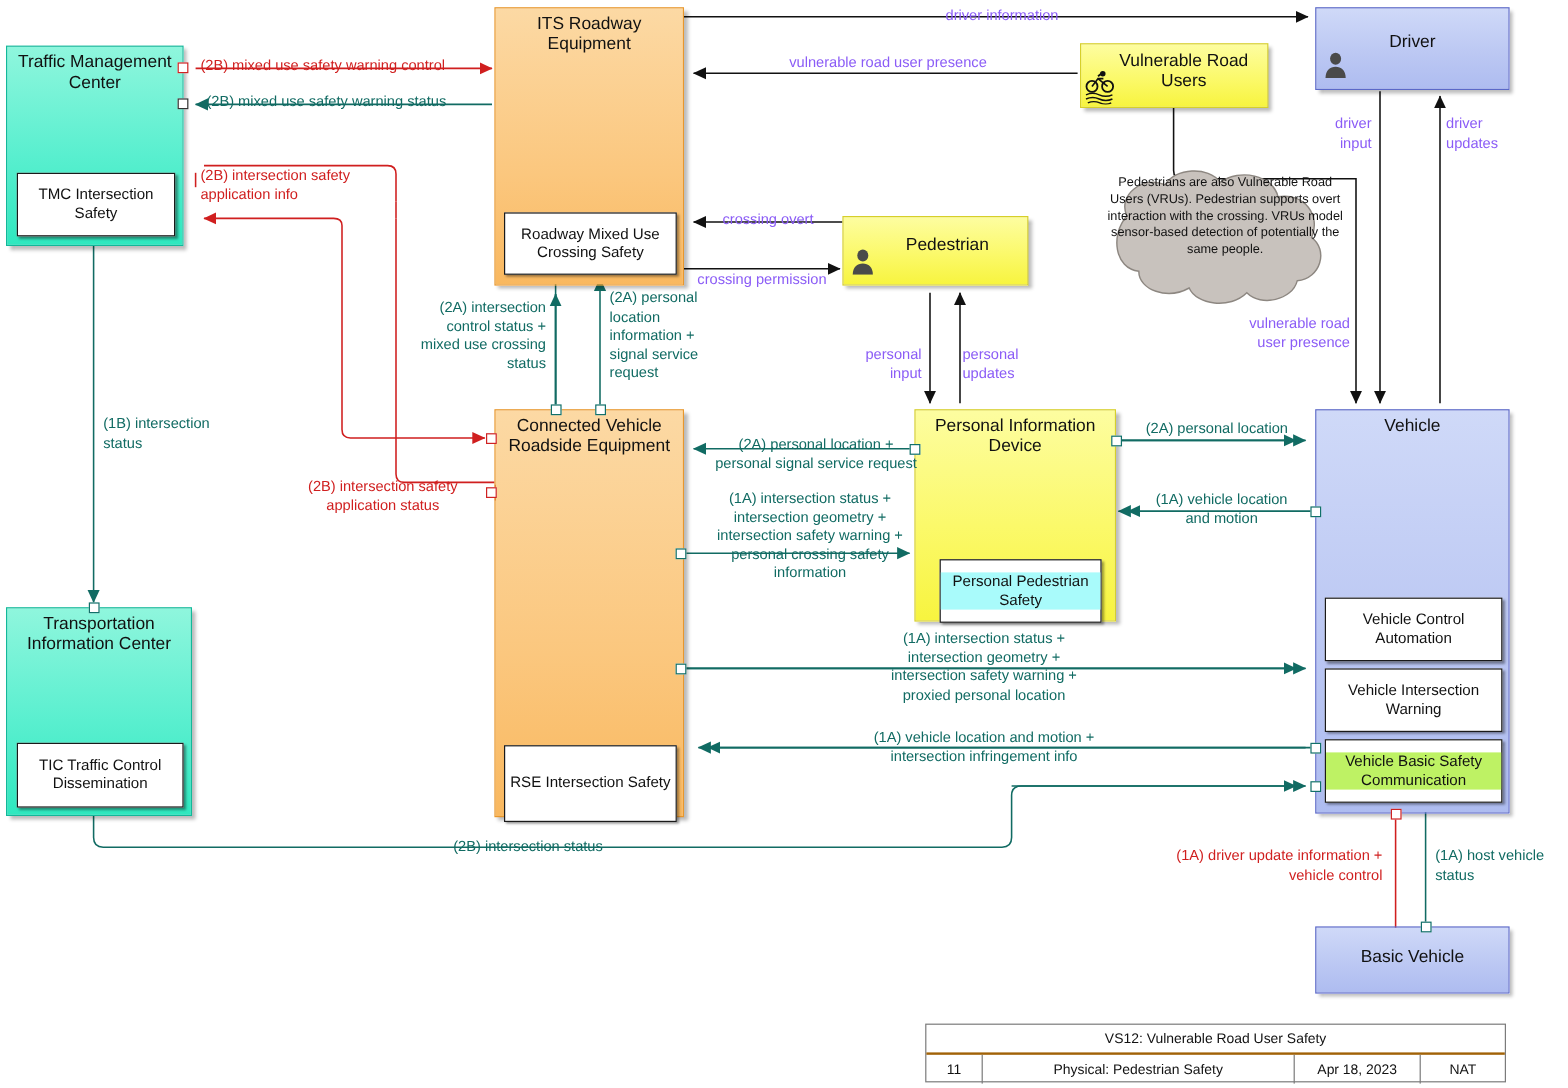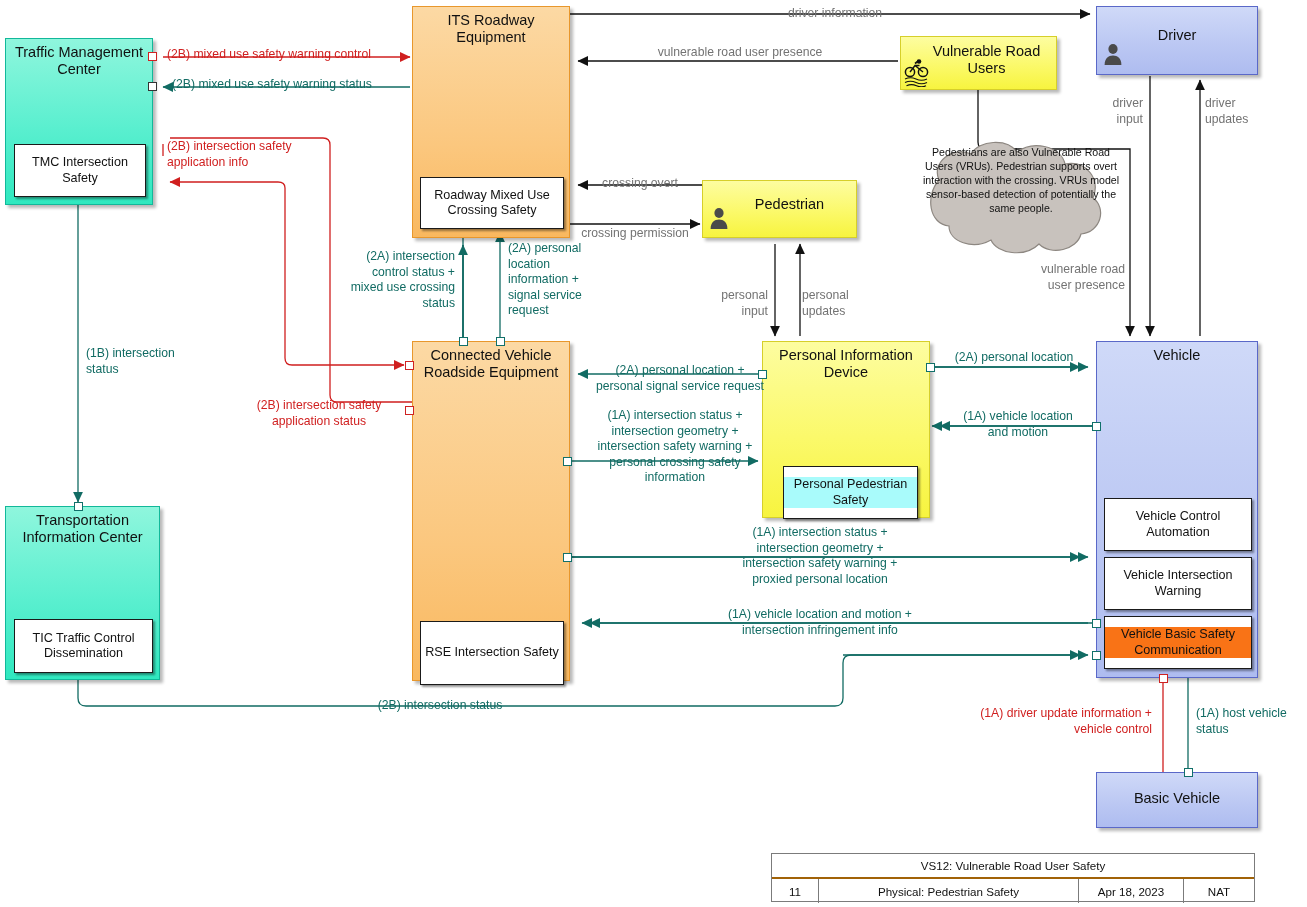--- a/index.html
+++ b/index.html
@@ -18,42 +18,42 @@
   .center{background:linear-gradient(180deg,#8ff6dd 0%,#59efcf 55%,#2fe8bf 100%);border:1.6px solid #12b89a;}
   .field {background:linear-gradient(180deg,#fcd9a4 0%,#fbc77e 60%,#f9b85f 100%);border:1.6px solid #e8972c;}
   .person{background:linear-gradient(180deg,#fdfda0 0%,#fbf96a 55%,#f7f43f 100%);border:1.6px solid #d6cf2a;}
   .vehic {background:linear-gradient(180deg,#cfd9f8 0%,#bcc8f3 55%,#aebcf0 100%);border:1.6px solid #5a68c8;}
 
   .pin{position:absolute;width:9px;height:9px;background:#fff;box-sizing:border-box;}
   .pin.t{border:1.6px solid #11706a;}
   .pin.r{border:1.6px solid #cf2222;}
   .pin.k{border:1.6px solid #222;}
 
-  .lbl{position:absolute;font-size:12.2px;line-height:1.28;color:#737373;white-space:pre-line;}
+  .lbl{position:absolute;font-size:12.2px;line-height:1.28;color:#8b5cf6;white-space:pre-line;}
   .lbl.t{color:#116b63;}
   .lbl.r{color:#d01f1f;}
   .lbl.c{text-align:center;}
   .lbl.rt{text-align:right;}
   .lbl.lt{text-align:left;}
 
   .cloud{position:absolute;}
   .cloudtxt{position:absolute;text-align:center;font-size:10.6px;line-height:1.33;color:#111;}
 
   .ped-ico{position:absolute;width:20px;height:22px;}
   .vru-ico{position:absolute;width:26px;height:30px;}
 
   .tbl{position:absolute;box-sizing:border-box;border:1px solid #7b7b7b;background:#fff;
        font-size:11.6px;color:#111;}
   .tbl .rowA{height:23px;display:flex;align-items:center;justify-content:center;border-bottom:2px solid #a16207;}
   .tbl .rowB{height:24px;display:flex;}
   .tbl .c1{width:46px;display:flex;align-items:center;justify-content:center;border-right:1px solid #7b7b7b;}
   .tbl .c2{flex:1;display:flex;align-items:center;justify-content:center;border-right:1px solid #7b7b7b;}
   .tbl .c3{width:104px;display:flex;align-items:center;justify-content:center;border-right:1px solid #7b7b7b;}
   .tbl .c4{width:70px;display:flex;align-items:center;justify-content:center;}
-  .hl-y{background:#f97316;text-align:center;}
+  .hl-y{background:#bef264;text-align:center;}
   .hl-c{background:#a9fbfb;}
 </style>
 </head>
 <body>
 
 <div id="stage">
 
   <svg id="wires" viewBox="0 0 1307 907">
     <defs>
       <marker id="ahT" markerWidth="9" markerHeight="9" refX="8" refY="4.5" orient="auto">

